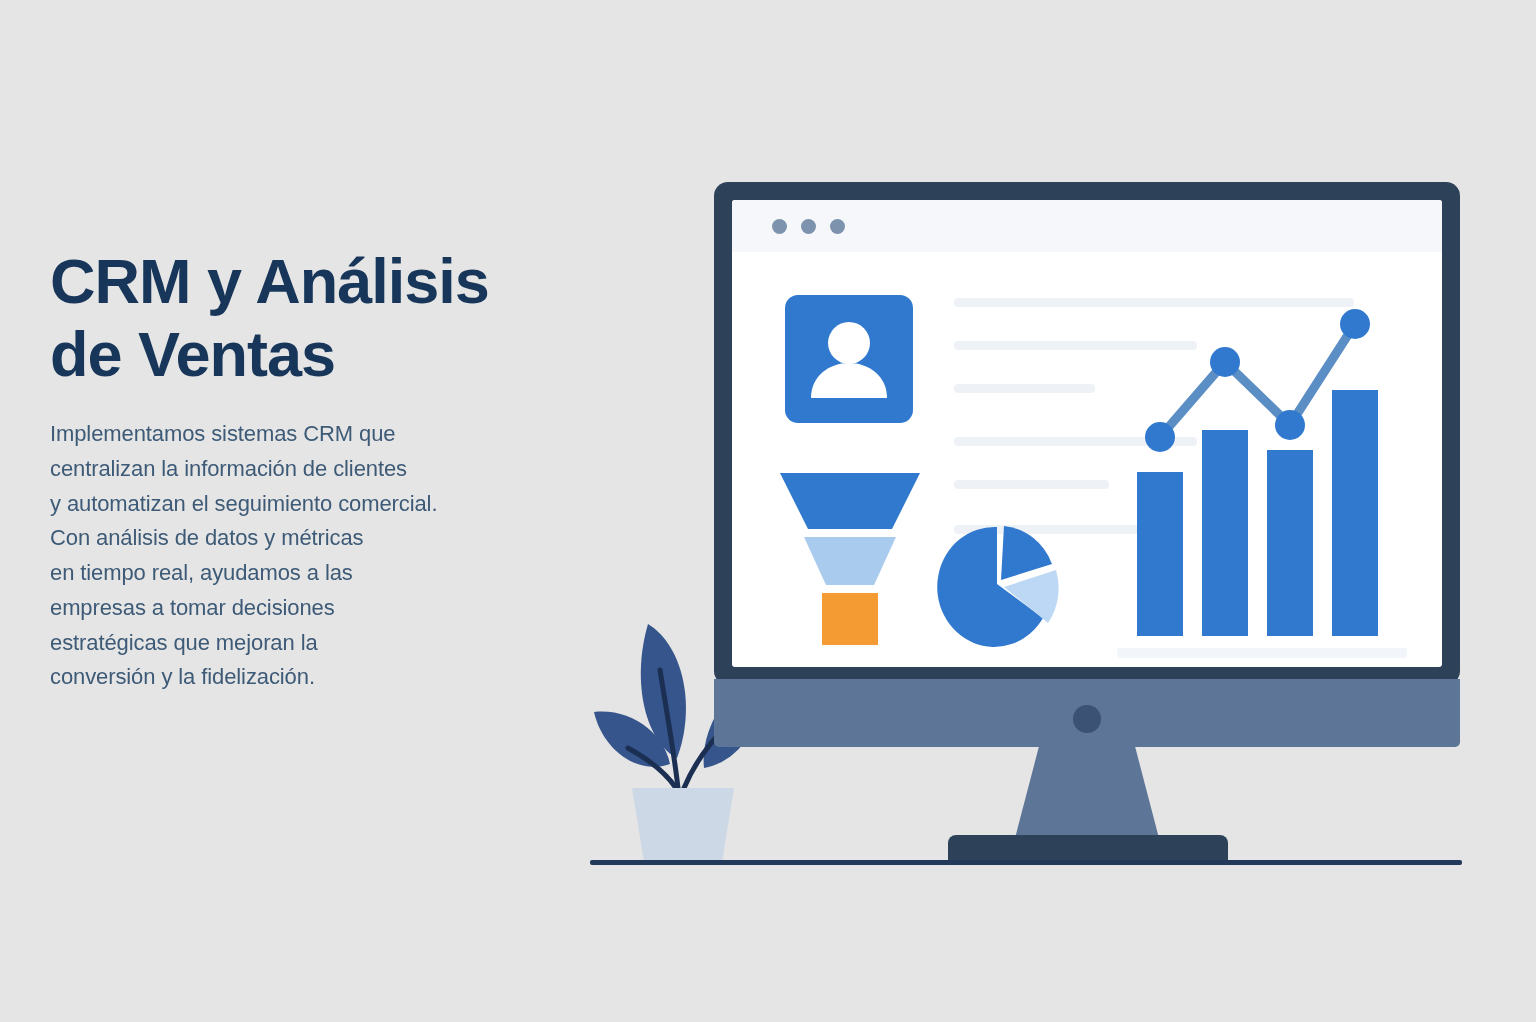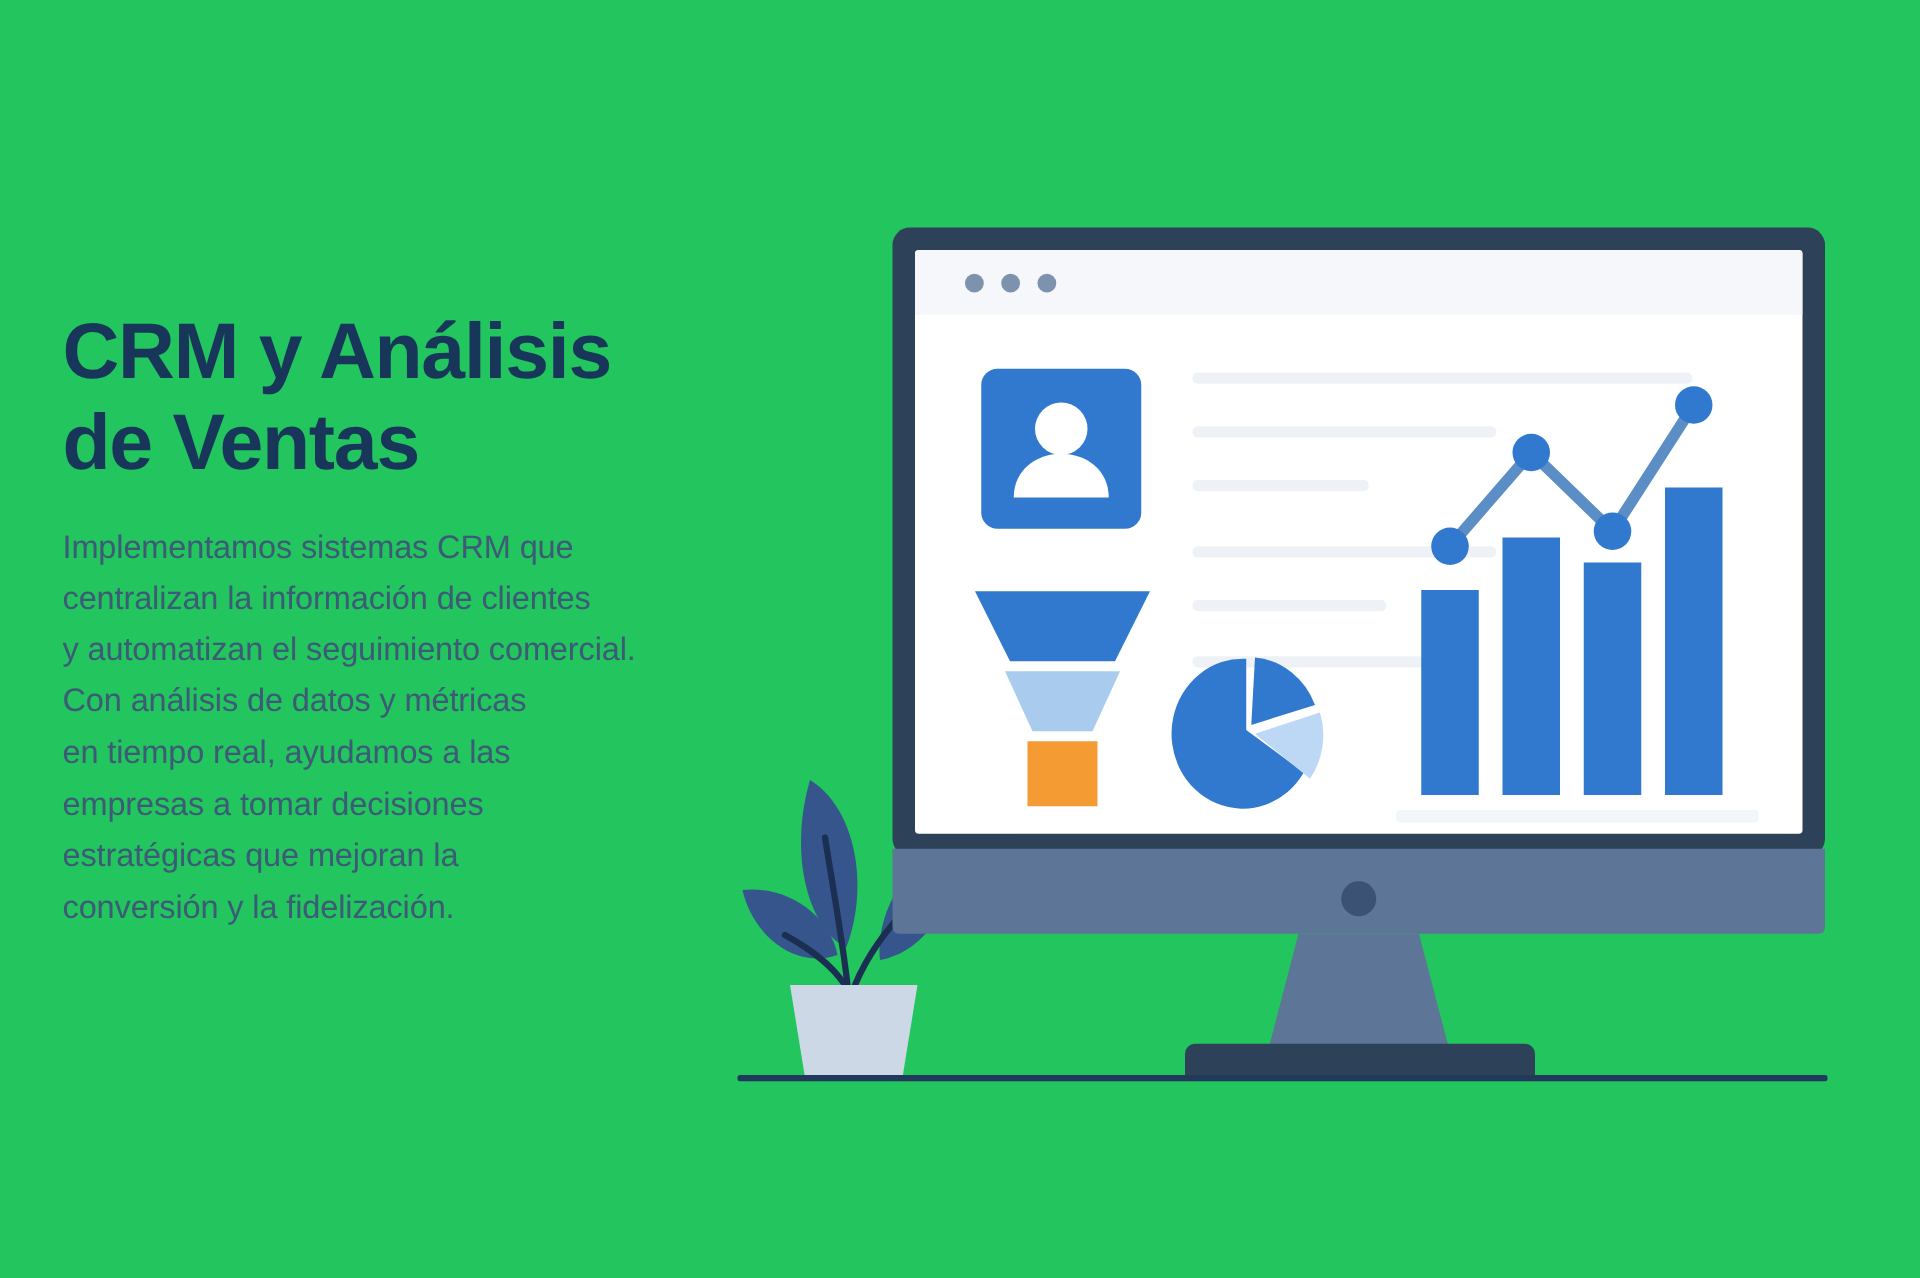--- a/index.html
+++ b/index.html
@@ -3,36 +3,36 @@
 <meta charset="utf-8">
 <title>CRM y Análisis de Ventas</title>
 <style>
   * { margin:0; padding:0; box-sizing:border-box; }
   html, body {
     width:1536px; height:1022px;
     background:#f7f8fa;
     font-family:"Liberation Sans", sans-serif;
     overflow:hidden;
   }
-  #stage { position:relative; width:1536px; height:1022px; background:#22c55e; }
+  #stage { position:relative; width:1536px; height:1022px; background:#e5e5e5; }
 
   
   .text-col { position:absolute; left:50px; top:245px; width:680px; }
   .headline {
     color:#173659;
     font-size:63px;
     font-weight:bold;
     line-height:1.16;
     letter-spacing:-1px;
     white-space:pre-line;
   }
   .body-copy {
     margin-top:26px;
     color:#3d5a77;
-    font-size:26px;
+    font-size:22px;
     line-height:1.58;
     white-space:pre-line;
     letter-spacing:-0.1px;
   }
 
   
   .desk-line {
     position:absolute; left:590px; top:860px;
     width:872px; height:5px;
     background:#23395c; border-radius:2px;

